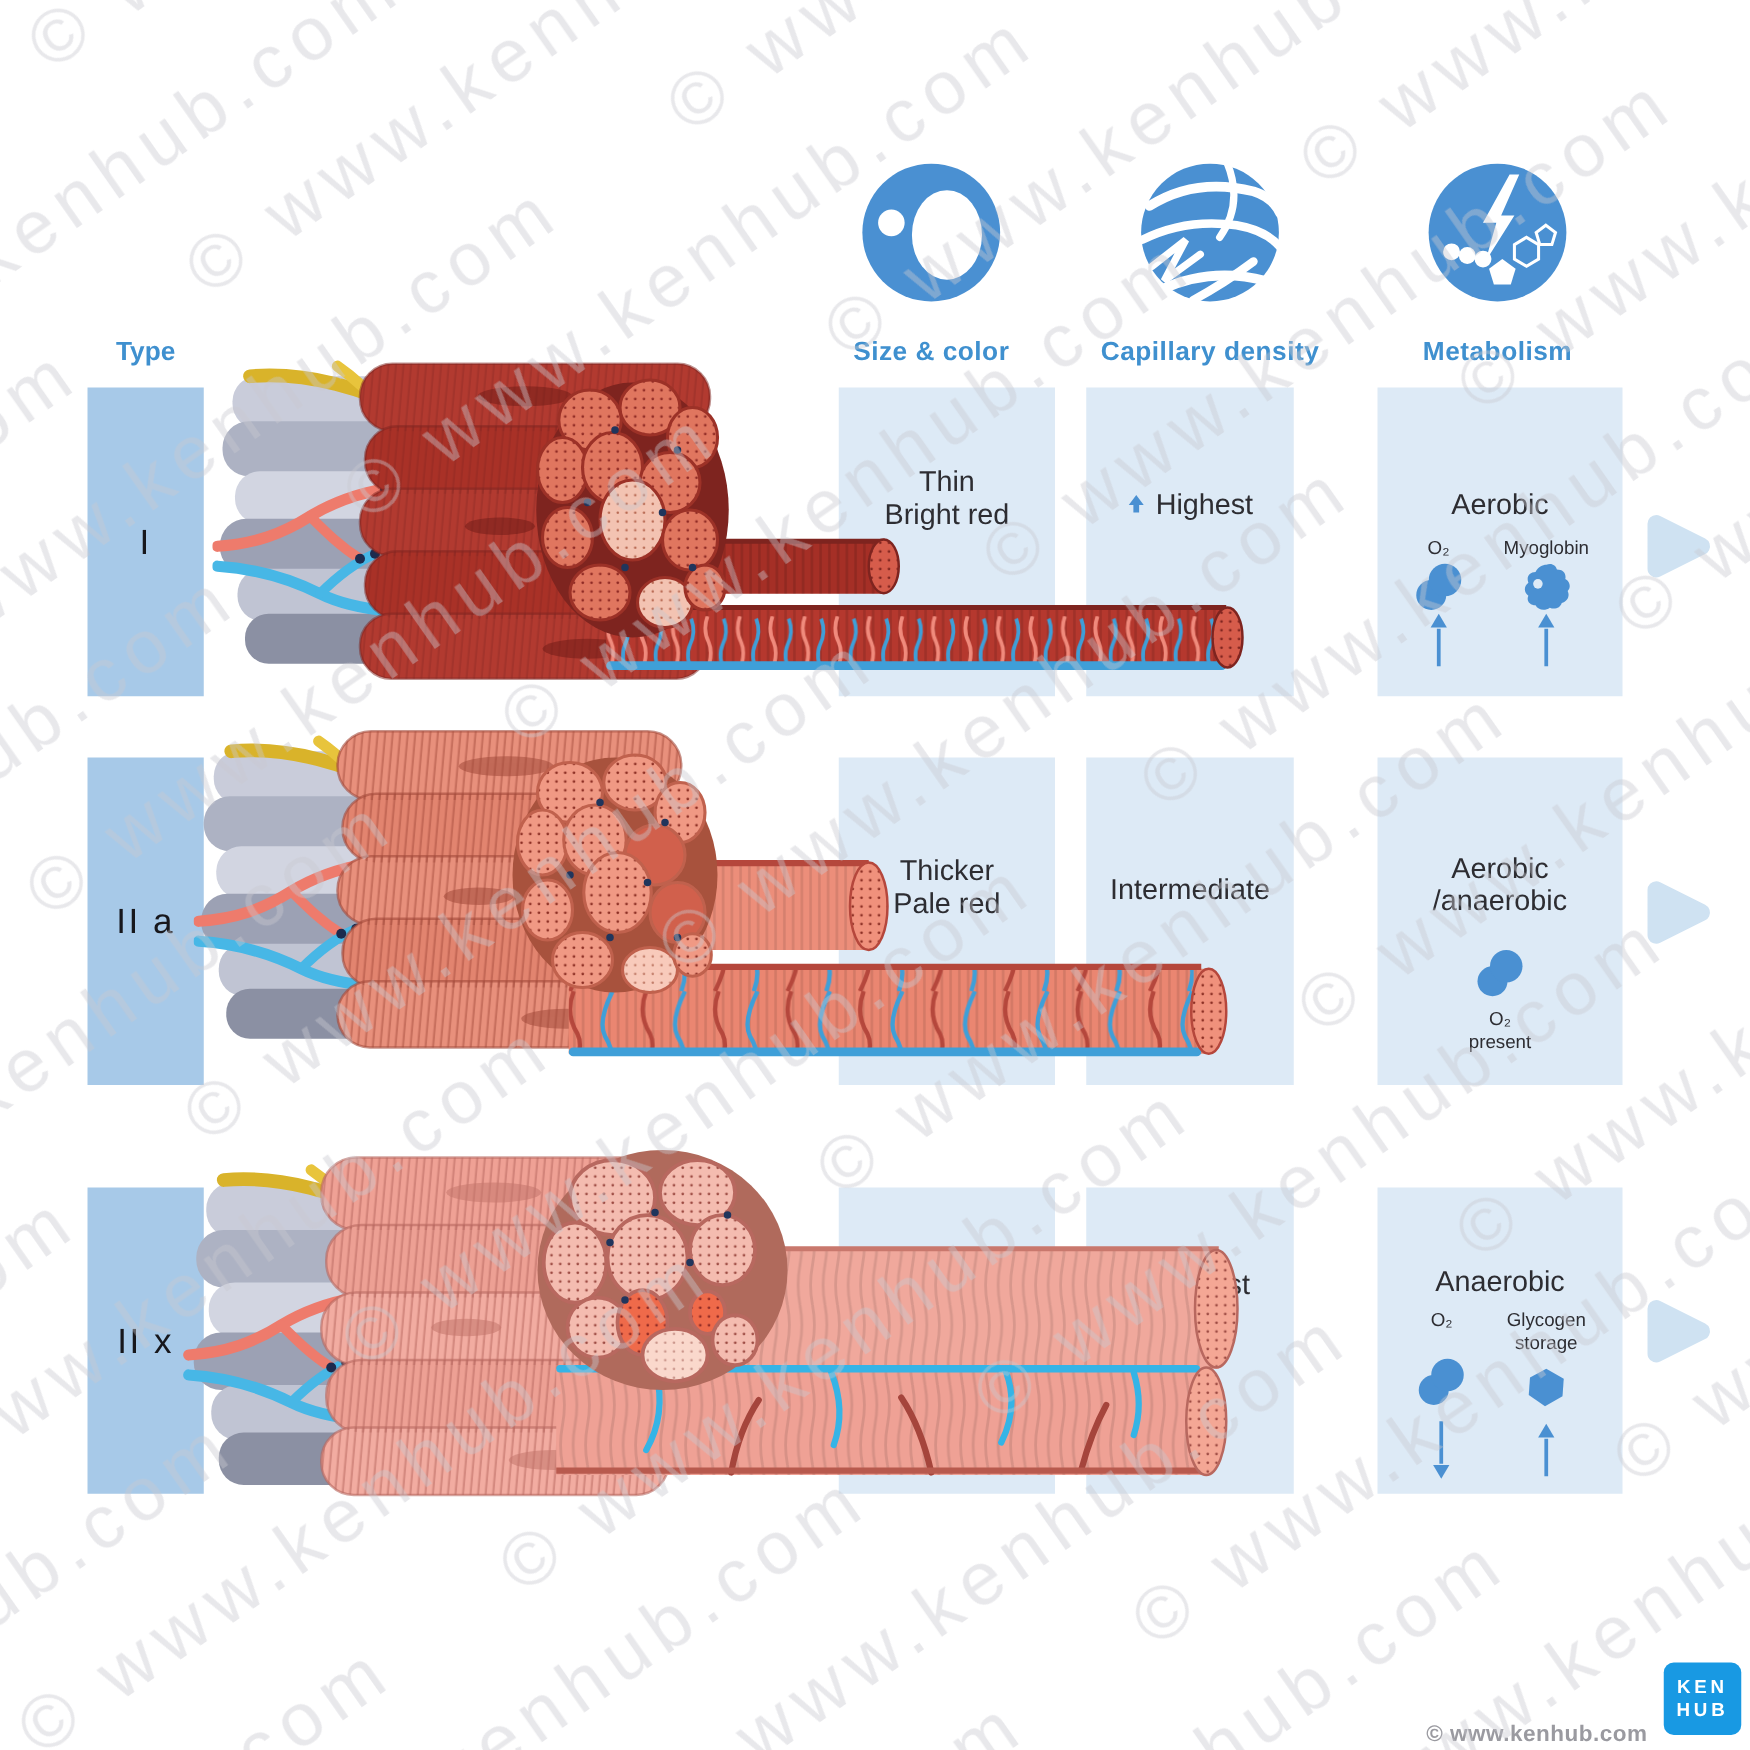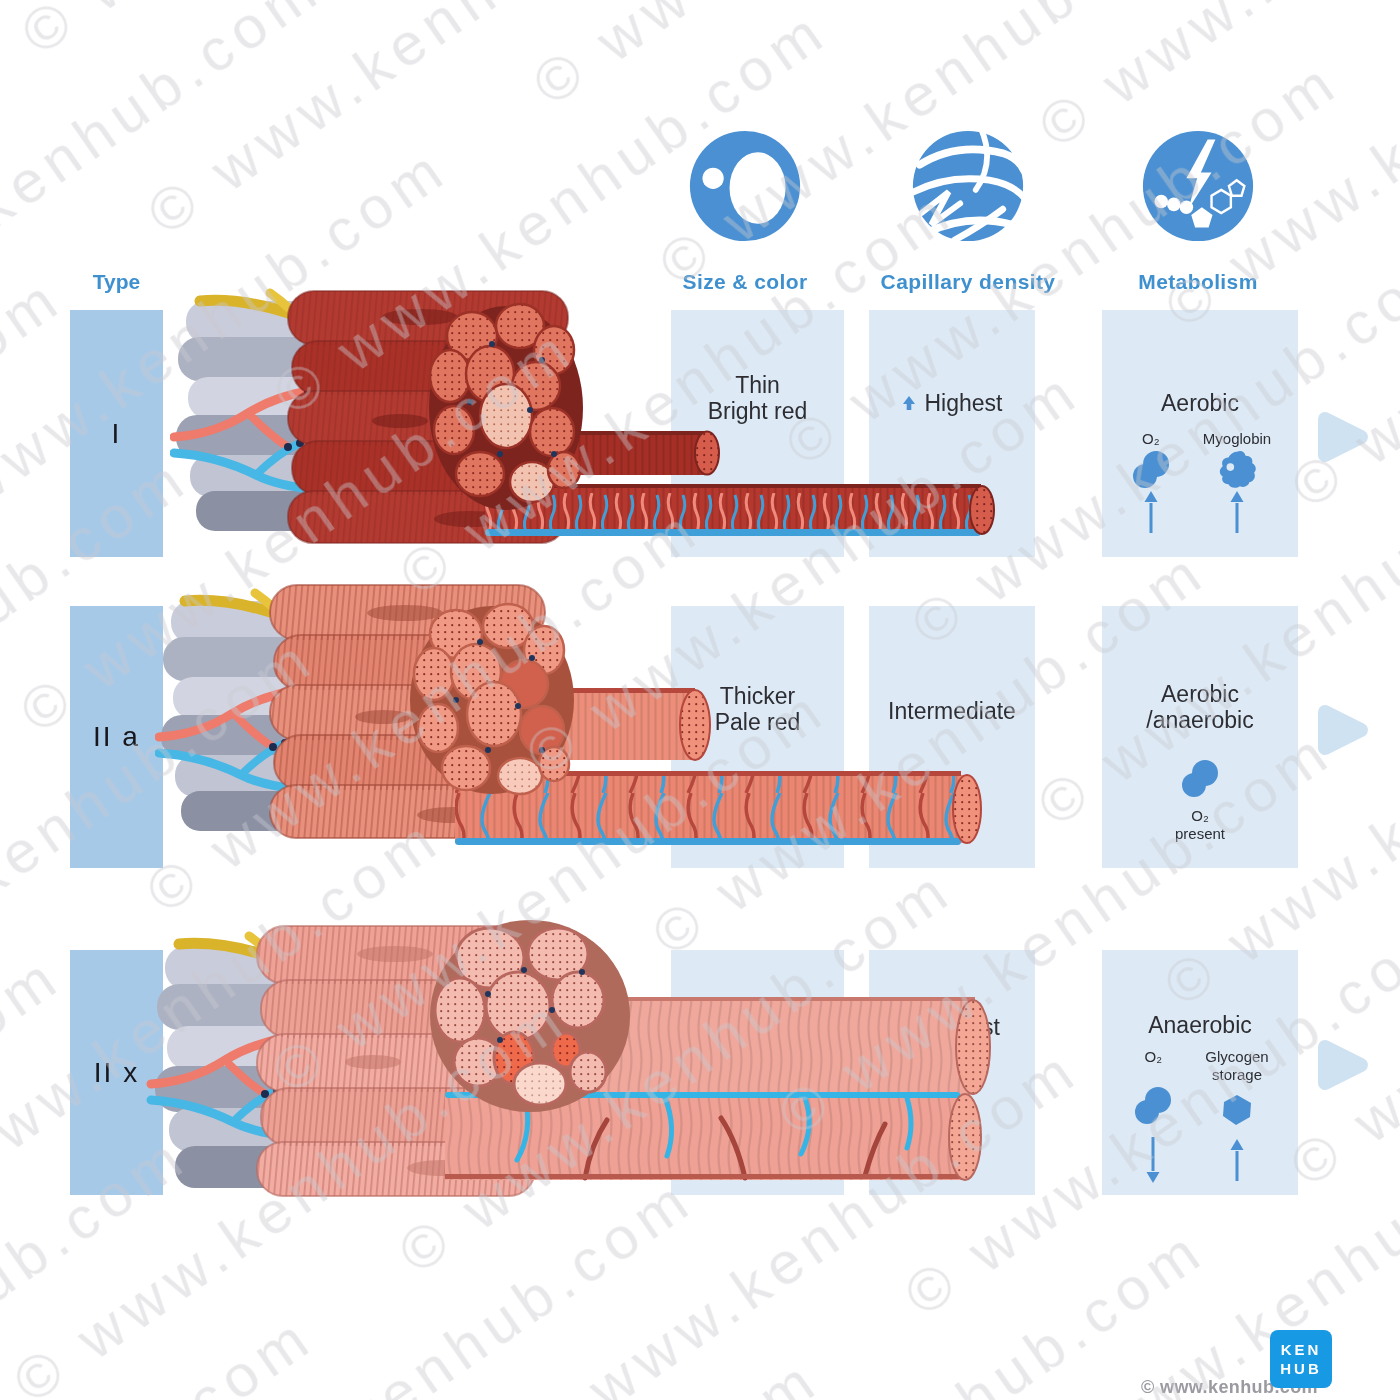--- a/index.html
+++ b/index.html
@@ -31,21 +31,21 @@
   .met-item{display:flex;flex-direction:column;align-items:center;}
   .met-label{font-size:15px;line-height:18px;color:var(--text-dark);}
   .met-caption{font-size:15px;line-height:18px;margin-top:8px;}
   .muscle{position:absolute;z-index:2;}
   .side-arrow{position:absolute;left:1313px;z-index:2;}
   
   .wm{position:absolute;left:0;top:0;z-index:10;pointer-events:none;}
   
   .copyright{position:absolute;right:82px;top:1377px;font-size:18px;font-weight:700;
     color:var(--copyright-gray);z-index:3;letter-spacing:.4px;}
-  .logo{position:absolute;left:1270px;top:1330px;width:62px;height:58px;border-radius:8px;
+  .logo{position:absolute;left:1331px;top:1330px;width:62px;height:58px;border-radius:8px;
     background:var(--logo-blue);z-index:11;display:flex;flex-direction:column;
     align-items:center;justify-content:center;color:#fff;font-size:15px;font-weight:700;
     letter-spacing:3px;line-height:19px;}
 </style>
 </head>
 <body>
 
 <div class="page">
 
   <div class="type-head">Type</div>

